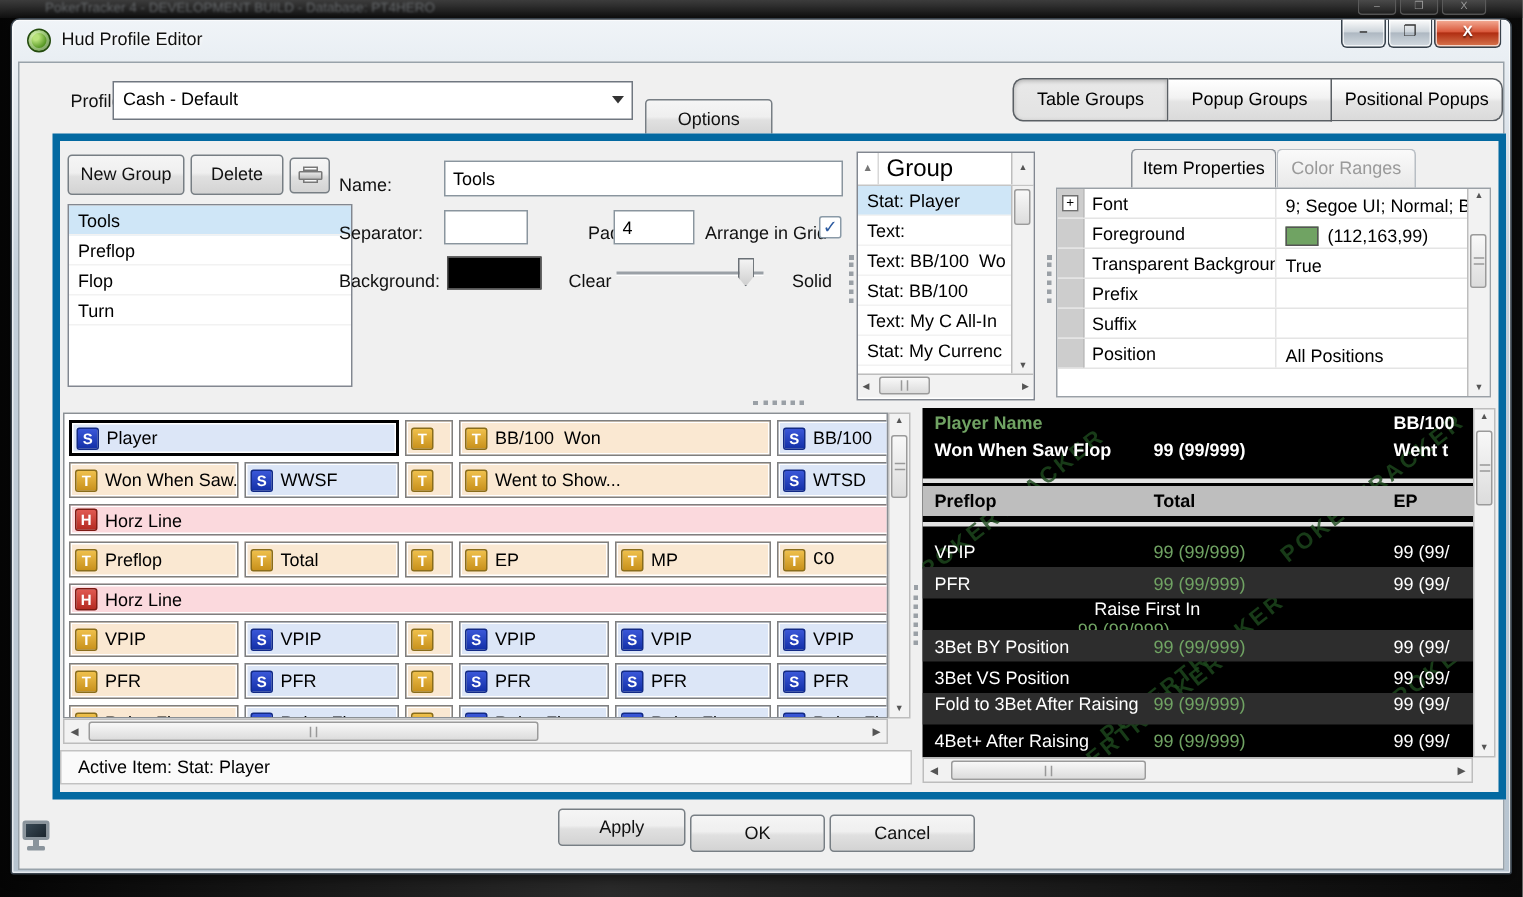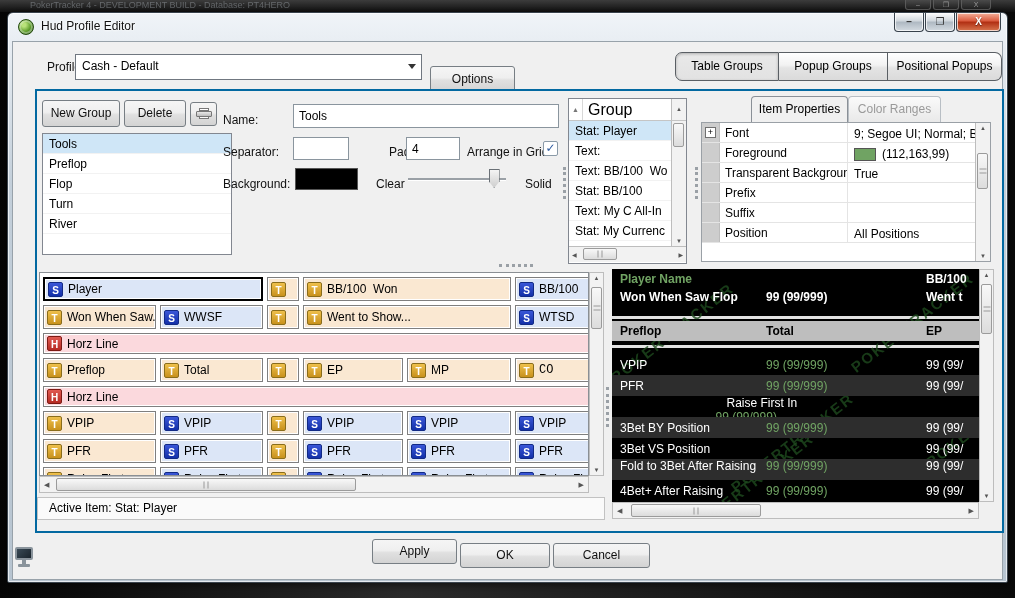--- a/index.html
+++ b/index.html
@@ -28,21 +28,21 @@
   .field { background:#fff; border:1px solid #8A959E; font:12px "Liberation Sans",sans-serif; padding:0 5px; color:#000; }
   .lbl { color:#111; }
   .combo { background:#fff; border:1px solid #707780; }
   .combo .txt { left:6px; top:4px; }
   .combo .arr { right:5px; top:9px; width:0; height:0; border-left:4px solid transparent; border-right:4px solid transparent; border-top:5px solid #333; }
   .seg { border:1px solid #5a5f64; border-left:none; background:linear-gradient(#fff,#F2F2F2 45%,#E4E4E4 55%,#DADADA); text-align:center; line-height:27px; }
   .seg.first { border-left:1px solid #5a5f64; border-radius:7px 0 0 7px; }
   .seg.last { border-radius:0 7px 7px 0; }
   .seg.sel { background:linear-gradient(#E9E9E9,#E2E2E2); box-shadow:inset 0 1px 3px rgba(0,0,0,.25); }
 
-  .panel { border:2px solid #0369a1; background:#F0F0F0; }
+  .panel { border:5px solid #0369a1; background:#F0F0F0; }
 
   
   .list { background:#fff; border:1px solid #828790; overflow:hidden; }
   .list-hdr { height:19px; background:linear-gradient(#fff,#F0F2F4 60%,#E5E8EB); border-bottom:1px solid #CBCBCB; text-align:center; font-size:12px; line-height:18px; }
   .lrow { height:20px; line-height:20px; padding-left:6px; font-size:12px; border-bottom:1px solid #F2F2F2; white-space:pre; overflow:hidden; }
   .lrow.sel { background:#CFE6F7; }
 
   
   .sb { background:#F2F2F2; border:1px solid #BDBDBD; }
   .sb-thumb { position:absolute; background:linear-gradient(#F8F8F8,#DCDCDC); border:1px solid #9B9B9B; border-radius:2px; }
@@ -154,21 +154,20 @@
               <div class="tray"></div>
             </div>
         </div>
 
         <div class="abs list" style="left:5px; top:42px; width:190px; height:122px;">
           <div>
               <div class="lrow sel">Tools</div>
               <div class="lrow">Preflop</div>
               <div class="lrow">Flop</div>
               <div class="lrow">Turn</div>
-              <div class="lrow">River</div>
             </div>
         </div>
 
         <div class="abs lbl" style="left:186px; top:22px;">Name:</div>
         <input class="abs field" style="left: 256px; top: 13px; width: 266px; height: 24px;" value="Tools">
         <div class="abs lbl" style="left:186px; top:54px;">Separator:</div>
         <input class="abs field" style="left: 256px; top: 46px; width: 56px; height: 23px;" value="">
         <div class="abs lbl" style="left:322px; top:54px;margin-left:30px;">Padding:</div>
         <input class="abs field" style="left: 369px; top: 46px; width: 54px; height: 23px;" value="4">
         <div class="abs lbl" style="left:430px; top:54px;">Arrange in Grid</div>

